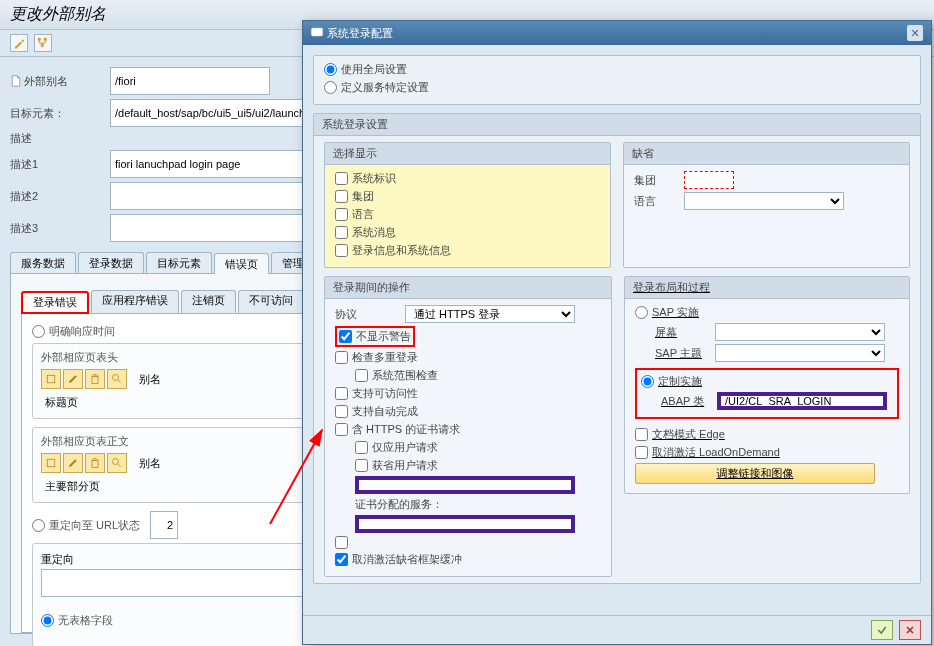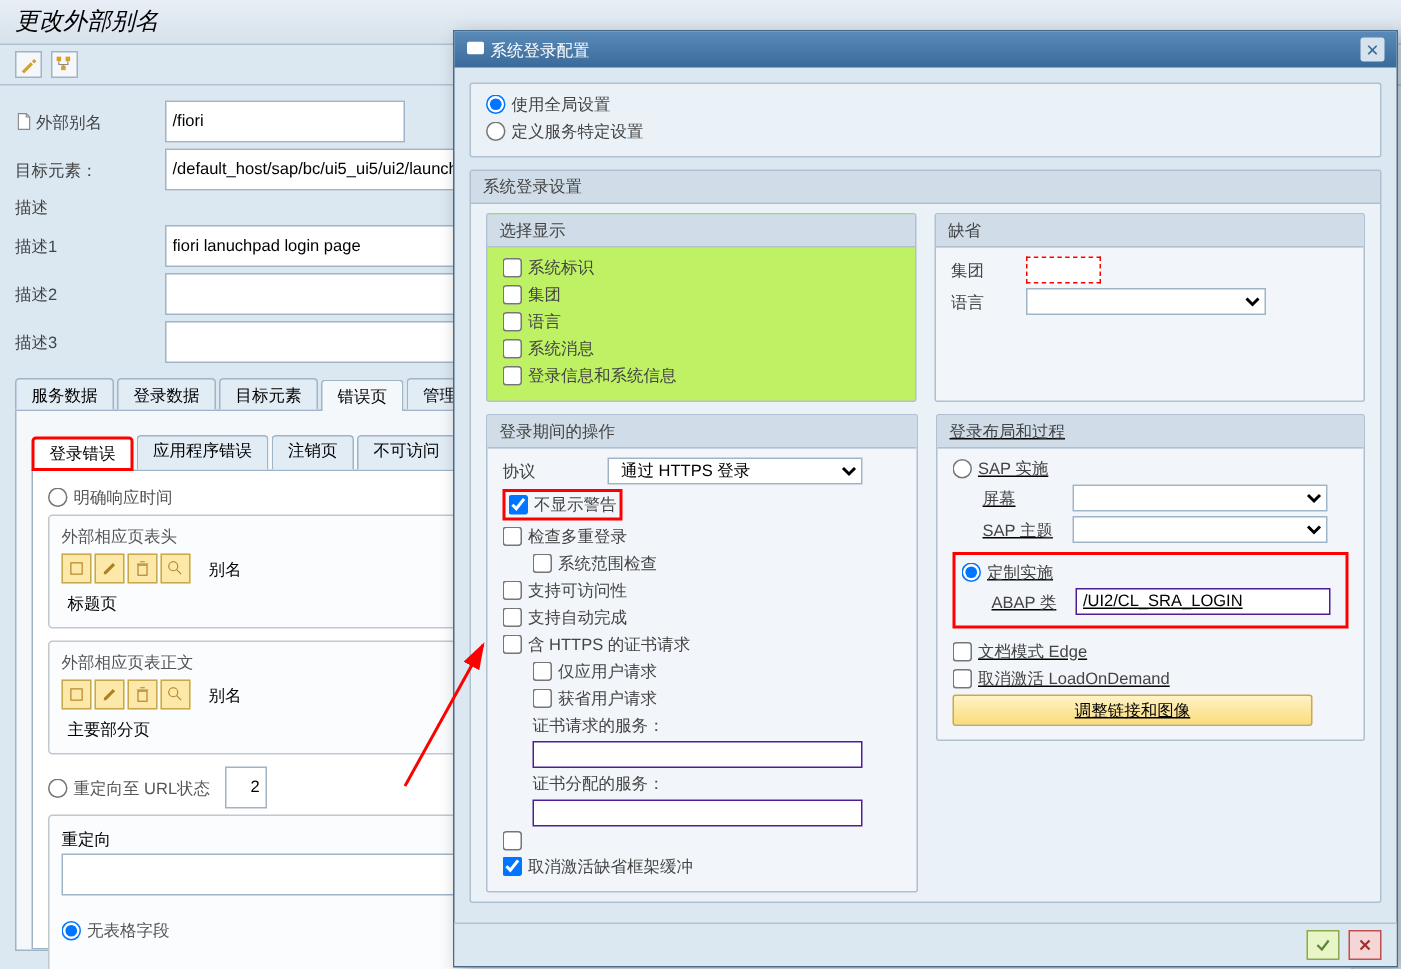--- a/index.html
+++ b/index.html
@@ -53,21 +53,21 @@
   .footer-btn { width:22px; height:20px; border:1px solid #8aa850; background:#e8f5c6; display:inline-flex; align-items:center; justify-content:center; cursor:pointer; }
   .footer-btn.cancel { border-color:#c05050; background:#f5d6d6; }
   
   .dlg-group { border:1px solid #b0c0d0; border-radius:2px; background:#eaf1f7; }
   .dlg-group-title { background:#d0dde9; padding:3px 8px; color:#444; border-bottom:1px solid #b0c0d0; }
   .dlg-group-body { padding:6px 10px; }
   .dlg-row { display:flex; align-items:center; margin-bottom:3px; }
   .dlg-row input[type=checkbox], .dlg-row input[type=radio] { margin-right:4px; }
   .dlg-label { color:#444; }
   .dlg-select { border:1px solid #9fb4c7; background:#fff; height:18px; width:240px; padding:0 4px; }
-  .dlg-input { border:1px solid #4c1d95; background:#fff; height:18px; padding:1px 4px; }
+  .dlg-input { border:4px solid #4c1d95; background:#fff; height:18px; padding:1px 4px; }
   
   .two-col { display:flex; gap:12px; }
   .two-col > * { flex:1; }
   
   .indent { margin-left:20px; }
   
   .arrow-svg { position:absolute; pointer-events:none; }
   
   .dotted-red { border:1px dashed red; }
   
@@ -268,21 +268,21 @@
             <input type="radio" name="ss" style="">
             <span class="dlg-label">定义服务特定设置</span>
           </div>
       </div>
     </div>
 
     <div class="dlg-group">
       <div class="dlg-group-title">系统登录设置</div>
       <div class="dlg-group-body">
         <div class="two-col">
-          <div class="dlg-group" style="background:#bef264;">
+          <div class="dlg-group" style="background:#fef9c3;">
             <div class="dlg-group-title">选择显示</div>
             <div class="dlg-group-body">
               <div class="dlg-row">
                   <input type="checkbox" style="">
                   <span class="dlg-label">系统标识</span>
                 </div>
               <div class="dlg-row">
                   <input type="checkbox" style="">
                   <span class="dlg-label">集团</span>
                 </div>
@@ -347,23 +347,20 @@
                   <input type="checkbox" style="">
                   <span class="dlg-label">含 HTTPS 的证书请求</span>
                 </div>
               <div class="dlg-row indent">
                   <input type="checkbox" style="">
                   <span class="dlg-label">仅应用户请求</span>
                 </div>
               <div class="dlg-row indent">
                   <input type="checkbox" style="">
                   <span class="dlg-label">获省用户请求</span>
-                </div>
-              <div class="dlg-row indent">
-                  <span class="dlg-label">证书请求的服务：</span>
                 </div>
               <div class="dlg-row indent">
                   <input class="dlg-input" style="width: 220px;">
                 </div>
               <div class="dlg-row indent">
                   <span class="dlg-label">证书分配的服务：</span>
                 </div>
               <div class="dlg-row indent">
                   <input class="dlg-input" style="width: 220px;">
                 </div>

